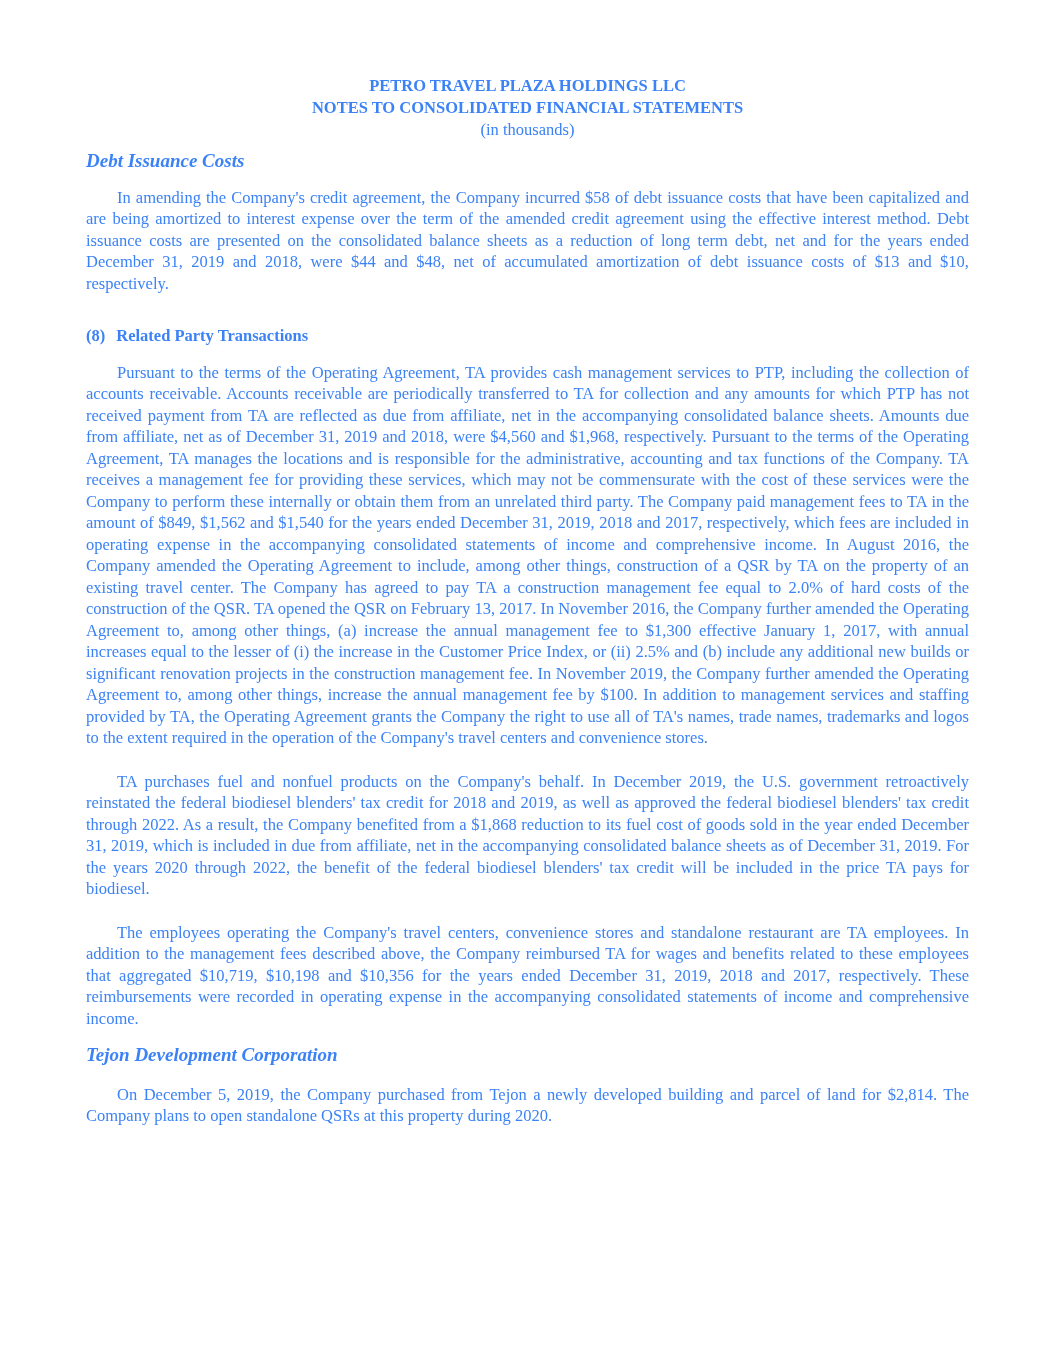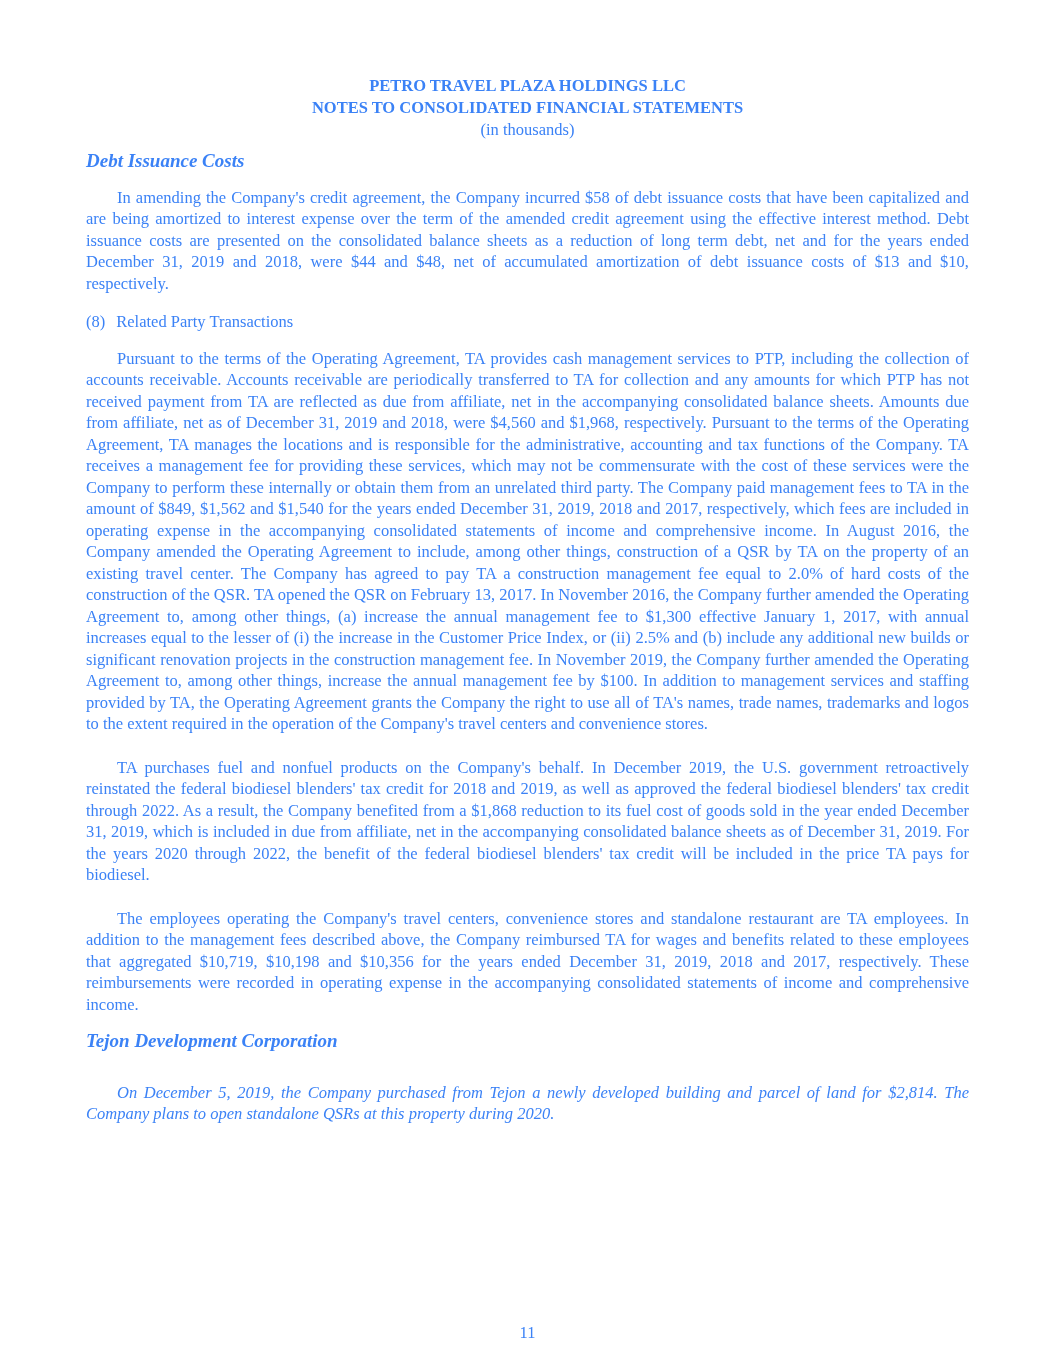--- a/index.html
+++ b/index.html
@@ -35,38 +35,37 @@
   }
   .body-para {
     text-align: justify;
     text-indent: 31px;
     margin: 15px 0 0 0;
   }
   .para-spaced {
     margin-top: 22px;
   }
   .section-heading {
-    font-weight: normal;
+    font-weight: bold;
     font-size: 16.5px;
-    margin: 17px 0 0 0;
+    margin: 31px 0 0 0;
     line-height: 21.5px;
   }
   .section-num {
     display: inline-block;
     margin-right: 11px;
   }
   .sub-heading.after-section {
     margin-top: 16px;
   }
   .sub-heading.tejon {
     margin-top: 15px;
   }
   .body-para.final {
-    margin-top: 30px;
-    font-style: italic;
+    margin-top: 18px;
   }
   .page-number {
     position: absolute;
     left: 0;
     bottom: 22px;
     width: 100%;
     text-align: center;
     line-height: 21.5px;
   }
 </style>
@@ -90,15 +89,14 @@
     <h2 class="section-heading"><span class="section-num">(8)</span><span>Related Party Transactions</span></h2>
 
     <p class="body-para">Pursuant to the terms of the Operating Agreement, TA provides cash management services to PTP, including the collection of accounts receivable. Accounts receivable are periodically transferred to TA for collection and any amounts for which PTP has not received payment from TA are reflected as due from affiliate, net in the accompanying consolidated balance sheets. Amounts due from affiliate, net as of December 31, 2019 and 2018, were $4,560 and $1,968, respectively. Pursuant to the terms of the Operating Agreement, TA manages the locations and is responsible for the administrative, accounting and tax functions of the Company. TA receives a management fee for providing these services, which may not be commensurate with the cost of these services were the Company to perform these internally or obtain them from an unrelated third party. The Company paid management fees to TA in the amount of $849, $1,562 and $1,540 for the years ended December 31, 2019, 2018 and 2017, respectively, which fees are included in operating expense in the accompanying consolidated statements of income and comprehensive income. In August 2016, the Company amended the Operating Agreement to include, among other things, construction of a QSR by TA on the property of an existing travel center. The Company has agreed to pay TA a construction management fee equal to 2.0% of hard costs of the construction of the QSR. TA opened the QSR on February 13, 2017. In November 2016, the Company further amended the Operating Agreement to, among other things, (a) increase the annual management fee to $1,300 effective January 1, 2017, with annual increases equal to the lesser of (i) the increase in the Customer Price Index, or (ii) 2.5% and (b) include any additional new builds or significant renovation projects in the construction management fee. In November 2019, the Company further amended the Operating Agreement to, among other things, increase the annual management fee by $100. In addition to management services and staffing provided by TA, the Operating Agreement grants the Company the right to use all of TA's names, trade names, trademarks and logos to the extent required in the operation of the Company's travel centers and convenience stores.</p>
     <p class="body-para para-spaced">TA purchases fuel and nonfuel products on the Company's behalf. In December 2019, the U.S. government retroactively reinstated the federal biodiesel blenders' tax credit for 2018 and 2019, as well as approved the federal biodiesel blenders' tax credit through 2022. As a result, the Company benefited from a $1,868 reduction to its fuel cost of goods sold in the year ended December 31, 2019, which is included in due from affiliate, net in the accompanying consolidated balance sheets as of December 31, 2019. For the years 2020 through 2022, the benefit of the federal biodiesel blenders' tax credit will be included in the price TA pays for biodiesel.</p>
     <p class="body-para para-spaced">The employees operating the Company's travel centers, convenience stores and standalone restaurant are TA employees. In addition to the management fees described above, the Company reimbursed TA for wages and benefits related to these employees that aggregated $10,719, $10,198 and $10,356 for the years ended December 31, 2019, 2018 and 2017, respectively. These reimbursements were recorded in operating expense in the accompanying consolidated statements of income and comprehensive income.</p>
 
     <h3 class="sub-heading tejon">Tejon Development Corporation</h3>
     <p class="body-para final">On December 5, 2019, the Company purchased from Tejon a newly developed building and parcel of land for $2,814. The Company plans to open standalone QSRs at this property during 2020.</p>
   </section>
 
-  <footer class="page-number">11</footer>
 
 </div>
 
 </body></html>

